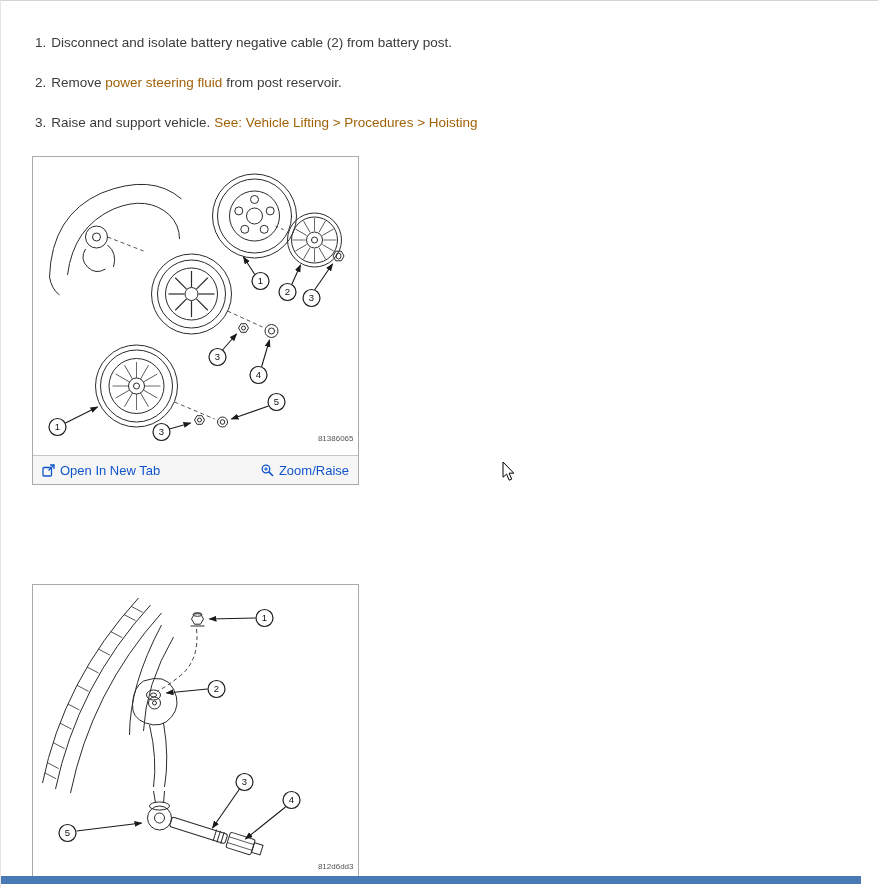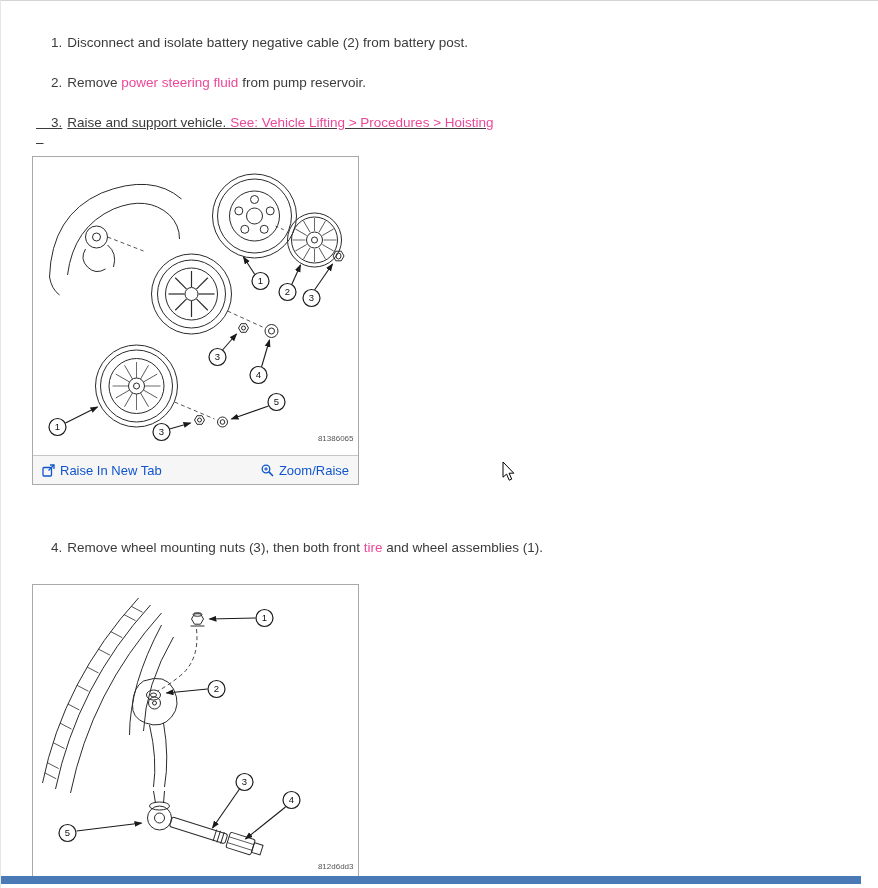--- a/index.html
+++ b/index.html
@@ -2,24 +2,24 @@
 <html><head>
 <meta charset="utf-8">
 <style>
   html,body { margin:0; padding:0; background:#ffffff; }
   .page {
     position:relative; width:878px; height:888px; overflow:hidden;
     background:#ffffff; box-sizing:border-box;
     border-top:1px solid #d4d4d4; border-left:1px solid #e6e6e6;
     font-family:"Liberation Sans", sans-serif;
   }
-  .step { position:absolute; left:35px; font-size:13.5px; color:#3b3b3b; white-space:pre-wrap; }
+  .step { position:absolute; left:19px; font-size:13.5px; color:#3b3b3b; white-space:pre-wrap; }
   .step .num { margin-right:5px; }
-  #step1 { top:19px; } #step2 { top:59px; } #step3 { top:99px;text-decoration:underline; } #step4 { top:524px; }
-  a.link { color:#ec4899; text-decoration:none; cursor:pointer; }
+  #step1 { top:19px; } #step2 { top:59px; } #step3 { top:99px; } #step4 { top:524px; }
+  a.link { color:#a16207; text-decoration:none; cursor:pointer; }
   .figure {
     position:absolute; left:31px; width:327px; box-sizing:border-box;
     border:1px solid #a9a9a9; background:#ffffff;
   }
   #figure1 { top:155px; height:329px; }
   #figure2 { top:583px; height:294px; overflow:hidden; }
   .canvas { position:relative; display:block; }
   .figure-footer {
     position:absolute; bottom:0; left:0; right:0; height:29px;
     background:#f6f6f6; border-top:1px solid #c6c6c6;
@@ -37,30 +37,27 @@
 </head>
 <body>
 
 <div class="page">
 
   <div class="step" id="step1">
     <span class="num">1.</span><span>Disconnect and isolate battery negative cable (2) from battery post.</span>
   </div>
 
   <div class="step" id="step2">
-    <span class="num">2.</span><span>Remove </span><a class="link">power steering fluid</a><span> from pump reservoir.</span>
+    <span class="num">2.</span><span>Remove </span><a class="link">power steering fluid</a><span> from post reservoir.</span>
   </div>
 
   <div class="step" id="step3">
     <span class="num">3.</span><span>Raise and support vehicle. </span><a class="link">See: Vehicle Lifting &gt; Procedures &gt; Hoisting</a>
   </div>
 
-  <div class="step" id="step4">
-    <span class="num">4.</span><span>Remove wheel mounting nuts (3), then both front </span><a class="link">tire</a><span> and wheel assemblies (1).</span>
-  </div>
 
   <div class="figure" id="figure1">
     <svg class="canvas" width="325" height="298" viewBox="0 0 324 298">
       <defs>
         <marker id="ah1" markerWidth="9" markerHeight="8" refX="7" refY="3" orient="auto" markerUnits="userSpaceOnUse">
           <path d="M0,0 L8,3 L0,6 Z" fill="#1a1a1a"></path>
         </marker>
       </defs>
       <g fill="none" stroke="#2b2b2b" stroke-width="1">
         <g>
@@ -219,21 +216,21 @@
       <text x="320" y="284" text-anchor="end" font-size="8" fill="#555">81386065</text>
     </svg>
 
     <div class="figure-footer">
       <a class="footer-link">
         <svg width="13" height="13" viewBox="0 0 13 13">
           <rect x="1" y="3.5" width="8.5" height="8.5" rx="1" fill="none" stroke="#1155cc" stroke-width="1.3"></rect>
           <path d="M6.5 6.5 L12 1" fill="none" stroke="#1155cc" stroke-width="1.3"></path>
           <path d="M8 1 H12 V5" fill="none" stroke="#1155cc" stroke-width="1.3"></path>
         </svg>
-        <span>Raise In New Tab</span>
+        <span>Open In New Tab</span>
       </a>
       <a class="footer-link">
         <svg width="13" height="13" viewBox="0 0 13 13">
           <circle cx="5" cy="5" r="3.8" fill="none" stroke="#1155cc" stroke-width="1.3"></circle>
           <line x1="7.9" y1="7.9" x2="12" y2="12" stroke="#1155cc" stroke-width="1.6"></line>
           <line x1="5" y1="3.2" x2="5" y2="6.8" stroke="#1155cc" stroke-width="1.1"></line>
           <line x1="3.2" y1="5" x2="6.8" y2="5" stroke="#1155cc" stroke-width="1.1"></line>
         </svg>
         <span>Zoom/Raise</span>
       </a>

